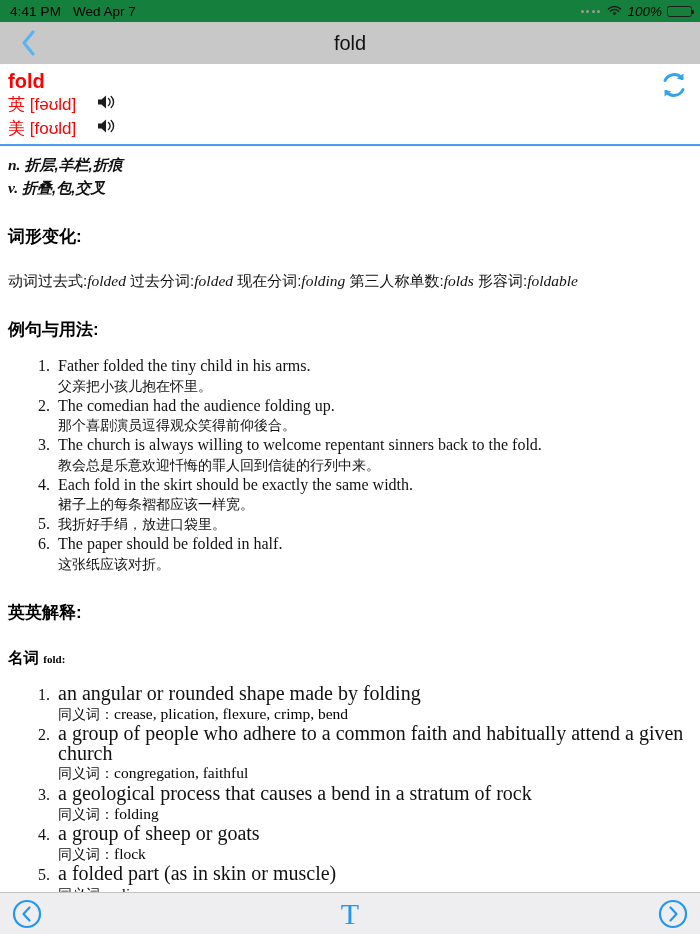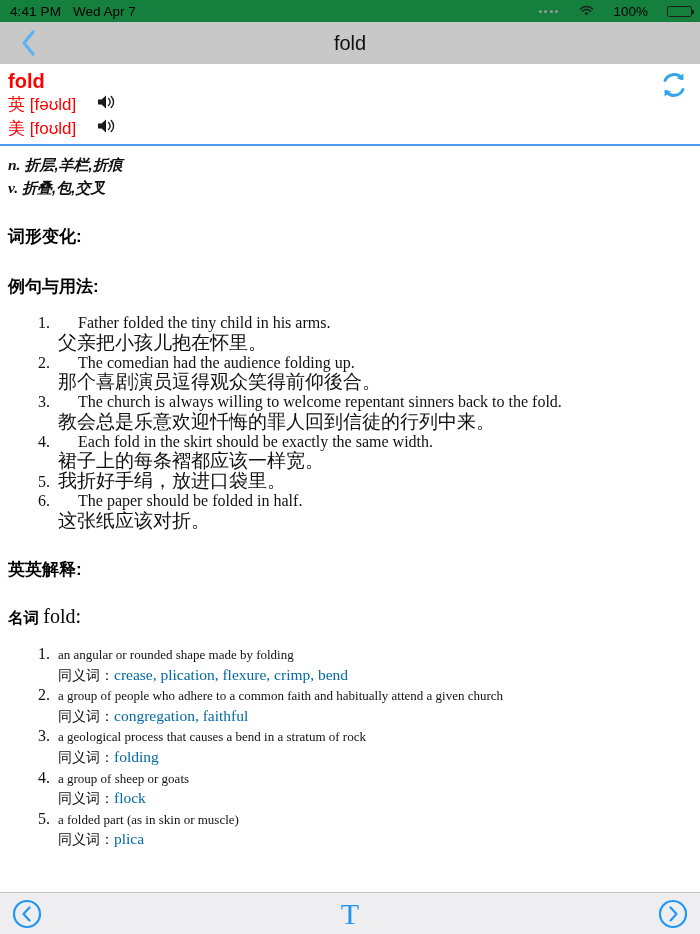--- a/index.html
+++ b/index.html
@@ -35,21 +35,22 @@
     color: #000;
     box-sizing: border-box;
     padding: 0 8px 0 10px;
   }
   .sb-time { font-size: 13.5px; letter-spacing: 0.1px; }
   .sb-date { font-size: 13.5px; margin-left: 12px; }
   .sb-right {
     margin-left: auto;
     display: flex;
     align-items: center;
-    gap: 19px;
+    gap: 5px;
+    font-style: italic;
   }
   .sb-dots { display: flex; gap: 2.5px; align-items: center; margin-right: 2px; }
   .sb-dots i {
     display: block;
     width: 3px; height: 3px;
     background: #9a9a9a;
     border-radius: 50%;
   }
   .sb-wifi { display: block; width: 15px; height: 12px; }
   .sb-batt-pct { font-size: 13.5px; }
@@ -194,57 +195,57 @@
 
   .subhead {
     font-family: "Liberation Sans", sans-serif;
     font-weight: bold;
     font-size: 15.5px;
     color: #000;
     margin-top: 24px;
   }
   .subhead .en {
     font-family: "Liberation Serif", serif;
-    font-weight: normal;
-    font-size: 20px;
+    font-weight: bold;
+    font-size: 11px;
   }
 
   ol.ex-list, ol.def-list {
     font-family: "Liberation Serif", serif;
     font-size: 16px;
     color: #111;
     margin: 15px 0 0 0;
     padding-left: 46px;
     line-height: 19.6px;
   }
   ol.ex-list li, ol.def-list li {
     margin: 0 0 0 0;
     padding-left: 4px;
   }
   ol.ex-list li { margin-bottom: 0px; }
-  .ex-en { font-family: "Liberation Serif", serif; font-size: 16px; margin-left: 20px; }
+  .ex-en { font-family: "Liberation Serif", serif; font-size: 16px; }
   .ex-cn {
     font-family: "Liberation Sans", sans-serif;
-    font-size: 19px;
+    font-size: 14px;
     color: #111;
     line-height: 20px;
   }
-  .def-en { font-family: "Liberation Serif", serif; font-size: 13px; }
+  .def-en { font-family: "Liberation Serif", serif; font-size: 20px; }
   .syn-line {
     line-height: 19.6px;
   }
   .syn-label {
     font-family: Liberation Serif, serif;
     font-size: 14px;
     color: #111;
   }
   .syn-words {
     font-family: "Liberation Serif", serif;
     font-size: 15.5px;
-    color: #0369a1;
+    color: #000000;
   }
 
   
   .toolbar {
     position: absolute;
     left: 0; bottom: 0;
     width: 700px;
     height: 42px;
     background: #eeeef0;
     border-top: 1px solid #c2c2c4;
@@ -347,20 +348,27 @@
         <span>n.</span>
         <span class="pos-cn">折层,羊栏,折痕</span>
       </div>
       <div class="pos-line">
         <span>v.</span>
         <span class="pos-cn">折叠,包,交叉</span>
       </div>
 
       <div class="sec-title">词形变化:</div>
 
+      <div class="inflect">
+        <span>动词过去式:</span><span class="en">folded</span>
+        <span>过去分词:</span><span class="en">folded</span>
+        <span>现在分词:</span><span class="en">folding</span>
+        <span>第三人称单数:</span><span class="en">folds</span>
+        <span>形容词:</span><span class="en">foldable</span>
+      </div>
 
       <div class="sec-title">例句与用法:</div>
 
       <ol class="ex-list">
         <li>
           <div class="ex-en">Father folded the tiny child in his arms.</div>
           <div class="ex-cn">父亲把小孩儿抱在怀里。</div>
         </li>
         <li>
           <div class="ex-en">The comedian had the audience folding up.</div>

